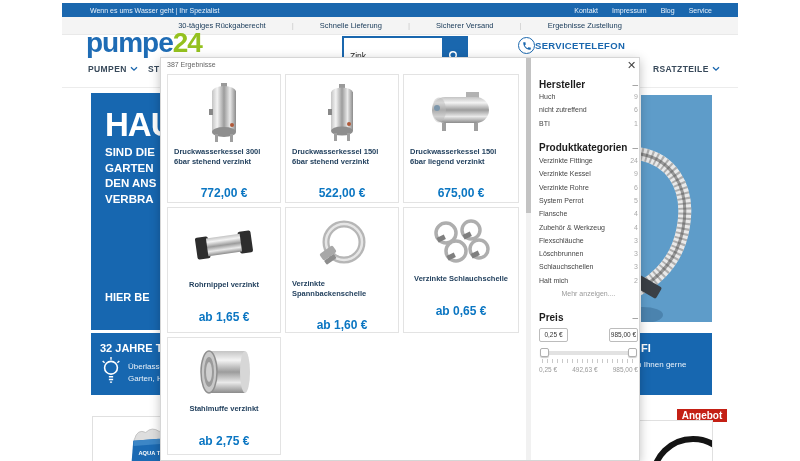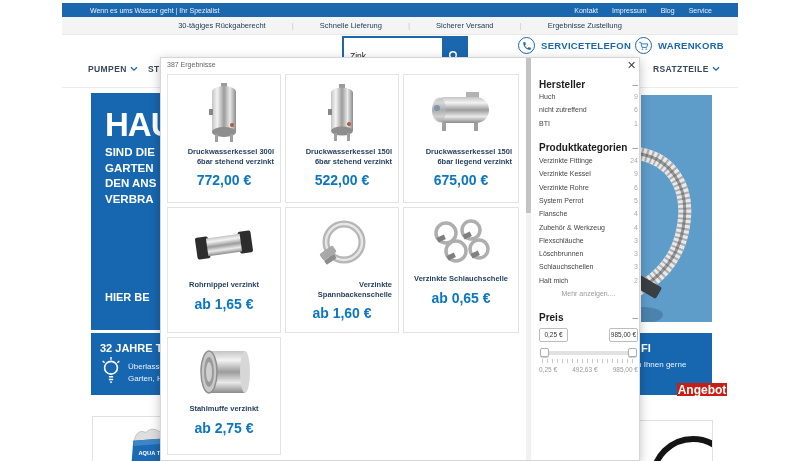--- a/index.html
+++ b/index.html
@@ -22,21 +22,21 @@
 
   
   .logo{left:86px;top:28px;font-size:28px;font-weight:800;letter-spacing:-1px;line-height:30px;cursor:pointer;}
   .logo .p1{color:#1e6cb5;}
   .logo .p2{color:#94c11f;}
   .search{left:342px;top:36px;width:126px;height:39px;border:2px solid #1a67ae;background:#fff;
           display:flex;box-sizing:border-box;}
   .search input{flex:1;border:0;outline:0;font-size:8.5px;padding:0 0 0 6px;color:#222;min-width:0;
                 font-family:"Liberation Sans",sans-serif;}
   .search .btn{width:24px;background:#1a67ae;display:flex;align-items:center;justify-content:center;cursor:pointer;}
-  .hbtn{display:flex;align-items:center;gap:6px;cursor:pointer;}
+  .hbtn{display:flex;align-items:center;cursor:pointer;}
   .hbtn .circ{width:17px;height:17px;border:1.6px solid #1a67ae;border-radius:50%;
               display:flex;align-items:center;justify-content:center;box-sizing:border-box;}
   .hbtn .lbl{font-size:9.5px;font-weight:bold;color:#1a67ae;letter-spacing:.3px;}
   .service{left:518px;top:37px;}
   .cart{left:635px;top:37px;}
 
   
   .navitem{top:64px;font-size:8.5px;font-weight:600;color:#38495a;letter-spacing:.4px;cursor:pointer;
            display:flex;align-items:center;gap:3px;}
   .navline{left:62px;top:87px;width:676px;height:1px;background:#ececec;}
@@ -54,39 +54,39 @@
   .banner32{left:91px;top:333px;width:621px;height:62px;background:#1767b0;overflow:hidden;color:#fff;}
   .b32-head{position:absolute;left:9px;top:9px;font-size:11px;font-weight:bold;white-space:nowrap;}
   .b32-bulb{position:absolute;left:7px;top:23px;}
   .b32-body{position:absolute;left:37px;top:28px;font-size:8px;line-height:12px;color:#eaf2fa;white-space:nowrap;}
   .b32-head-r{position:absolute;left:550px;top:9px;font-size:11px;font-weight:bold;white-space:nowrap;}
   .b32-body-r{position:absolute;left:546px;top:27px;font-size:8px;color:#eaf2fa;white-space:nowrap;}
 
   
   .card-left{left:92px;top:416px;width:122px;height:60px;background:#fff;border:1px solid #e0e0e0;box-sizing:border-box;
              display:flex;align-items:flex-start;justify-content:center;padding-top:7px;cursor:pointer;}
-  .badge{left:677px;top:383px;width:50px;height:13px;background:#c42015;color:#fff;font-size:12px;font-weight:bold;
+  .badge{left:677px;top:409px;width:50px;height:13px;background:#c42015;color:#fff;font-size:10px;font-weight:bold;
          display:flex;align-items:center;justify-content:center;}
   .card-right{left:637px;top:420px;width:76px;height:55px;background:#fff;border:1px solid #e0e0e0;box-sizing:border-box;
               overflow:hidden;cursor:pointer;}
 
   
   .overlay{left:160px;top:57px;width:480px;height:404px;background:#fff;z-index:10;
            border:1px solid #d6d6d6;box-sizing:border-box;box-shadow:0 3px 10px rgba(0,0,0,.25);}
   .results{position:absolute;left:6px;top:3px;font-size:7px;color:#666;}
   .close{position:absolute;left:466px;top:1px;font-size:11px;color:#444;cursor:pointer;}
   .pgrid{position:absolute;left:6px;top:16px;display:grid;grid-template-columns:114px 114px 116px;
          grid-template-rows:129px 126px 118px;gap:4px;}
   .pcard{background:#fff;border:1px solid #e3e3e3;box-sizing:border-box;display:flex;flex-direction:column;
          align-items:center;padding-top:5px;cursor:pointer;}
   .pimg{height:64px;display:flex;align-items:center;justify-content:center;}
   .pcard.short .pimg{height:58px;}
-  .ptitle{font-size:7.5px;font-weight:bold;color:#24425f;text-align:right;line-height:9.5px;
+  .ptitle{font-size:7.5px;font-weight:bold;color:#24425f;text-align:left;line-height:9.5px;
           margin-top:3px;padding:0 6px;}
-  .pprice{font-size:14px;font-weight:bold;color:#0b76c2;margin-top:6px;}
+  .pprice{font-size:12px;font-weight:bold;color:#0b76c2;margin-top:20px;}
 
   
   .sbar{position:absolute;left:365px;top:0;width:5px;height:402px;background:#f1f1f1;}
   .sthumb{position:absolute;left:0;top:0;width:5px;height:155px;background:#c3c3c3;cursor:pointer;}
 
   
   .fpanel{position:absolute;left:378px;top:0;width:99px;padding-top:20px;}
   .f-head{display:flex;justify-content:space-between;align-items:center;height:12px;font-size:10px;
           font-weight:bold;color:#1c1c1c;}
   .f-head .minus{color:#8a8a8a;font-weight:normal;cursor:pointer;}
@@ -149,50 +149,41 @@
   <div class="abs uspbar">
     <span class="usp">30-tägiges Rückgaberecht</span>
     <span class="sep">|</span>
     <span class="usp">Schnelle Lieferung</span>
     <span class="sep">|</span>
     <span class="usp">Sicherer Versand</span>
     <span class="sep">|</span>
     <span class="usp">Ergebnisse Zustellung</span>
   </div>
 
+  <div class="abs logo"><span class="p1">pumpe</span><span class="p2">24</span></div>
 
   <div class="abs search">
     <input type="text" value="Zink" style="">
     <div class="btn">
       <svg width="12" height="12" viewBox="0 0 14 14">
         <circle cx="5.8" cy="5.8" r="3.8" fill="none" stroke="#fff" stroke-width="1.7"></circle>
         <line x1="8.7" y1="8.7" x2="12.3" y2="12.3" stroke="#fff" stroke-width="1.7"></line>
       </svg>
     </div>
   </div>
 
   <div class="abs hbtn service">
     <span class="circ">
       <svg width="10" height="10" viewBox="0 0 24 24">
         <path fill="#1a67ae" d="M6.6 10.8c1.4 2.8 3.8 5.1 6.6 6.6l2.2-2.2c.3-.3.7-.4 1-.2 1.1.4 2.3.6 3.6.6.6 0 1 .4 1 1V20c0 .6-.4 1-1 1C10.6 21 3 13.4 3 4c0-.6.4-1 1-1h3.5c.6 0 1 .4 1 1 0 1.2.2 2.4.6 3.6.1.3 0 .7-.2 1l-2.3 2.2z"></path>
       </svg>
     </span>
     <span class="lbl">SERVICETELEFON</span>
   </div>
 
-  <div class="abs hbtn cart">
-    <span class="circ">
-      <svg width="10" height="10" viewBox="0 0 16 16">
-        <path d="M1 2.2h2l1.8 8h7.4l1.8-5.6H4.4" fill="none" stroke="#1a67ae" stroke-width="1.4" stroke-linecap="round" stroke-linejoin="round"></path>
-        <circle cx="5.6" cy="13" r="1.1" fill="#1a67ae"></circle>
-          <circle cx="11.4" cy="13" r="1.1" fill="#1a67ae"></circle>
-      </svg>
-    </span>
-    <span class="lbl">WARENKORB</span>
-  </div>
 
   <div class="abs navitem" style="left:88px;">
     <span>PUMPEN</span>
     <svg width="8" height="6" viewBox="0 0 8 6">
         <path d="M1 1.2l3 3 3-3" fill="none" stroke="#1a67ae" stroke-width="1.3"></path>
       </svg>
   </div>
   <div class="abs navitem" style="left:148px;">
     <span>ST</span>
   </div>

